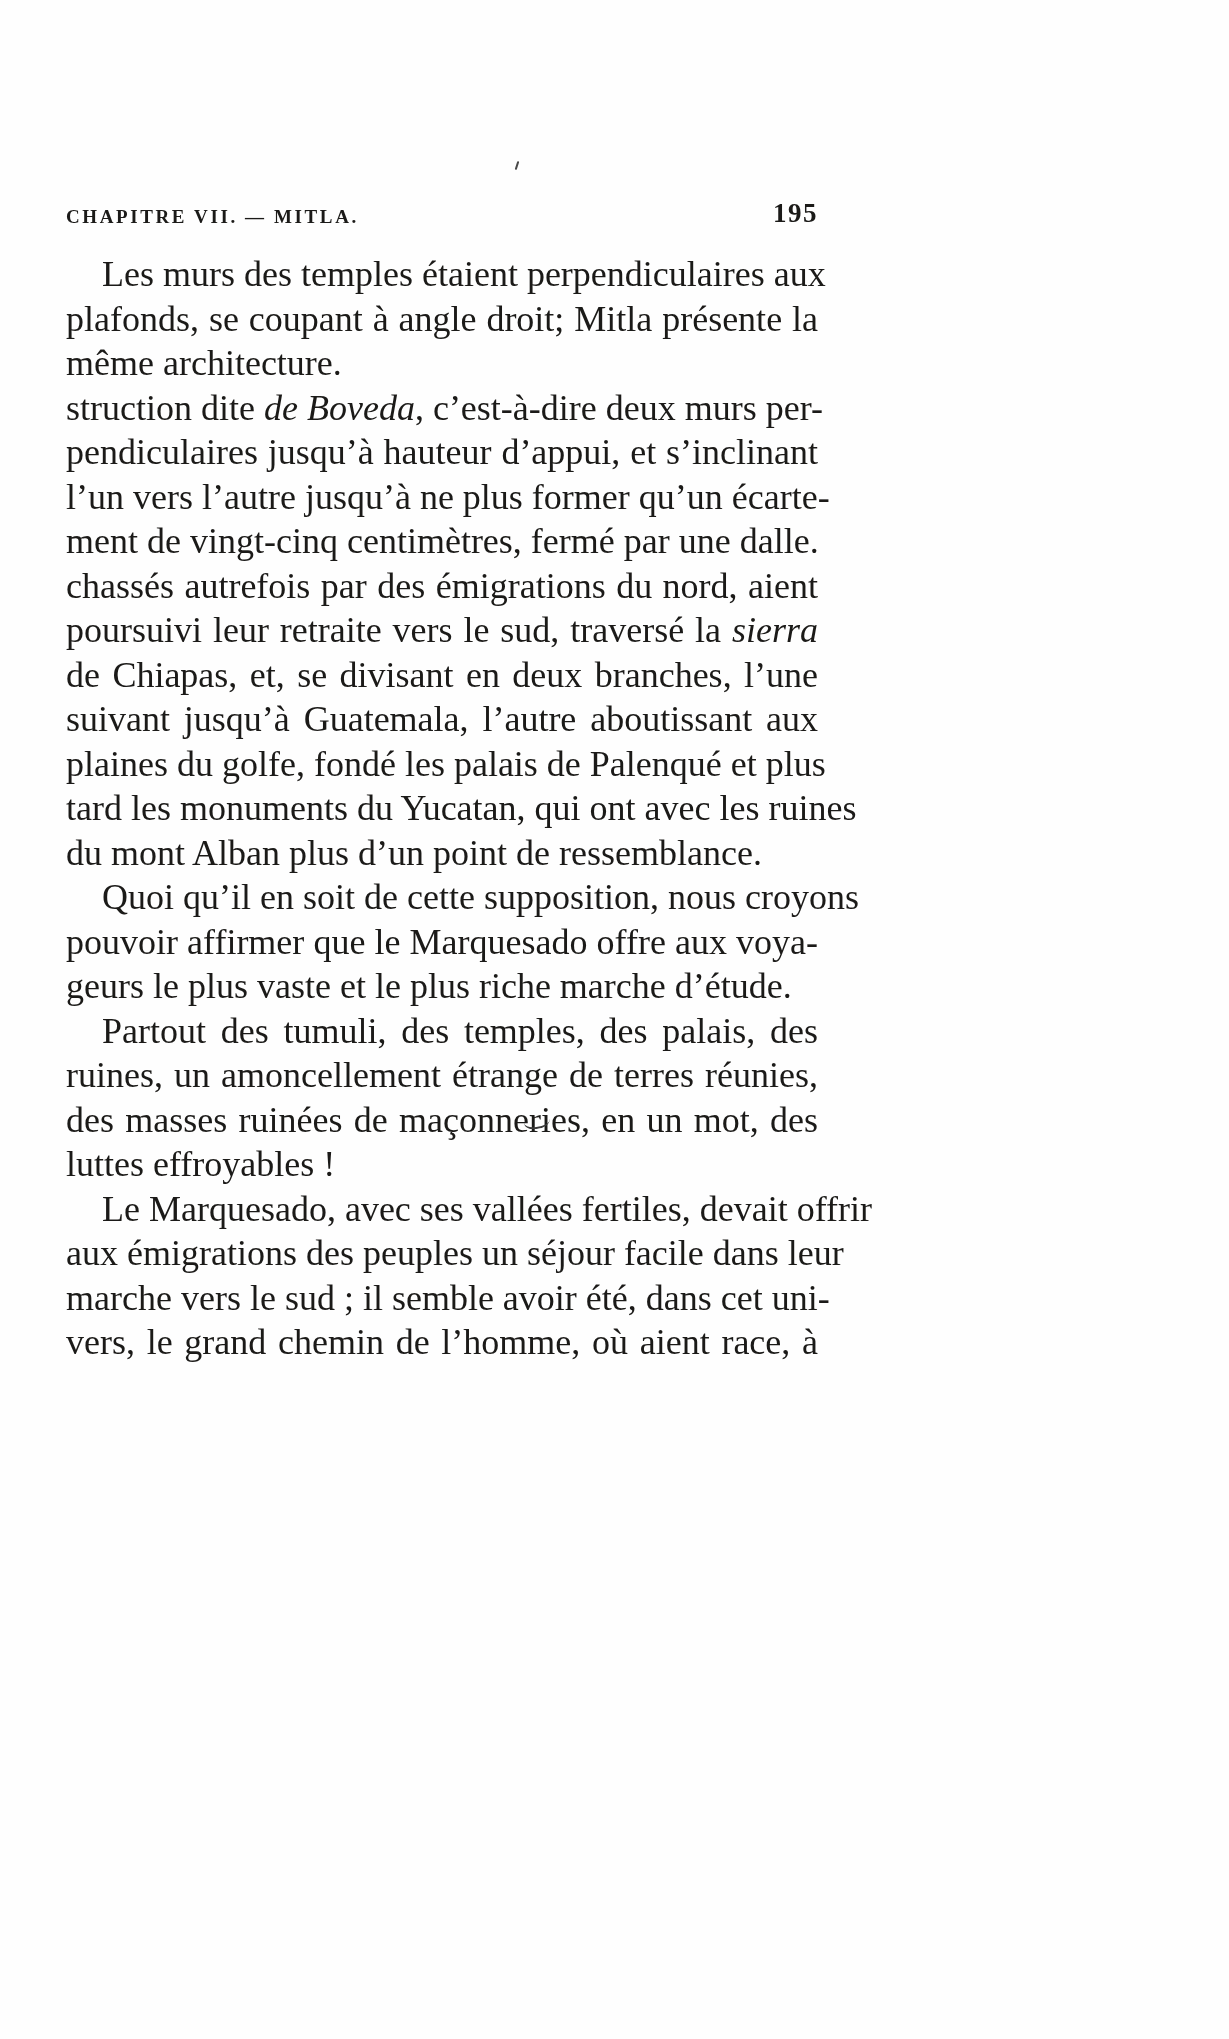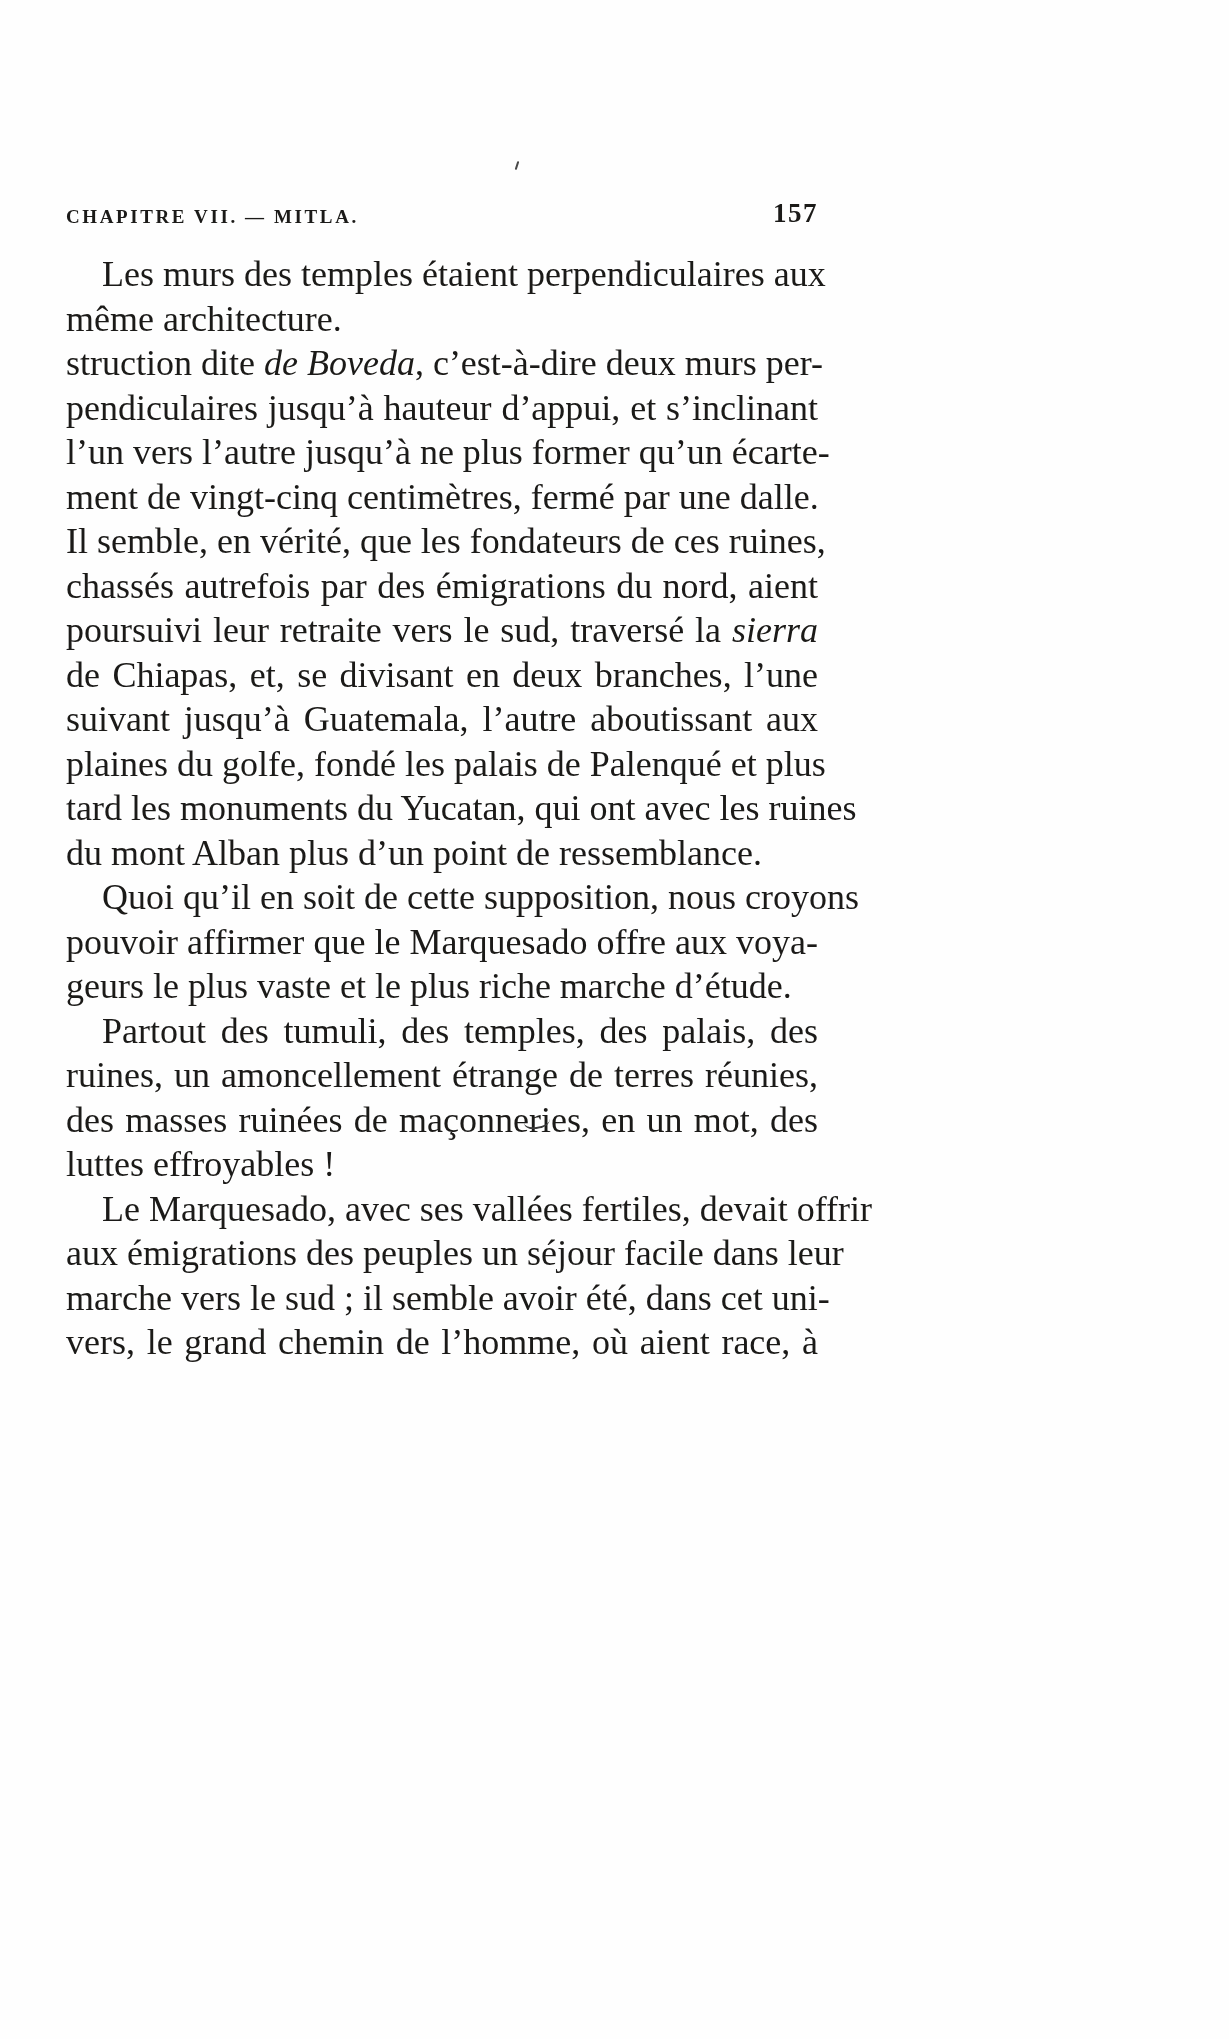--- a/index.html
+++ b/index.html
@@ -68,30 +68,30 @@
   .line.pend { text-align-last: left; }
   .it { font-style: italic; }
 </style>
 </head>
 <body>
 
 <div class="page">
   <div class="tick"></div>
   <div class="header">
     <span class="chapter">CHAPITRE VII. — MITLA.</span>
-    <span class="pagenum">157</span>
+    <span class="pagenum">195</span>
   </div>
   <div class="body">
       <div class="line pfirst"><span>Les murs des temples étaient perpendiculaires aux</span></div>
+      <div class="line"><span>plafonds, se coupant à angle droit; Mitla présente la</span></div>
       <div class="line pend"><span>même architecture.</span></div>
       <div class="line"><span>struction dite </span><span class="it">de Boveda</span><span>, c’est-à-dire deux murs per-</span></div>
       <div class="line"><span>pendiculaires jusqu’à hauteur d’appui, et s’inclinant</span></div>
       <div class="line"><span>l’un vers l’autre jusqu’à ne plus former qu’un écarte-</span></div>
       <div class="line"><span>ment de vingt-cinq centimètres, fermé par une dalle.</span></div>
-      <div class="line"><span>Il semble, en vérité, que les fondateurs de ces ruines,</span></div>
       <div class="line"><span>chassés autrefois par des émigrations du nord, aient</span></div>
       <div class="line"><span>poursuivi leur retraite vers le sud, traversé la </span><span class="it">sierra</span></div>
       <div class="line"><span>de Chiapas, et, se divisant en deux branches, l’une</span></div>
       <div class="line"><span>suivant jusqu’à Guatemala, l’autre aboutissant aux</span></div>
       <div class="line"><span>plaines du golfe, fondé les palais de Palenqué et plus</span></div>
       <div class="line"><span>tard les monuments du Yucatan, qui ont avec les ruines</span></div>
       <div class="line pend"><span>du mont Alban plus d’un point de ressemblance.</span></div>
       <div class="line pfirst"><span>Quoi qu’il en soit de cette supposition, nous croyons</span></div>
       <div class="line"><span>pouvoir affirmer que le Marquesado offre aux voya-</span></div>
       <div class="line pend"><span>geurs le plus vaste et le plus riche marche d’étude.</span></div>

